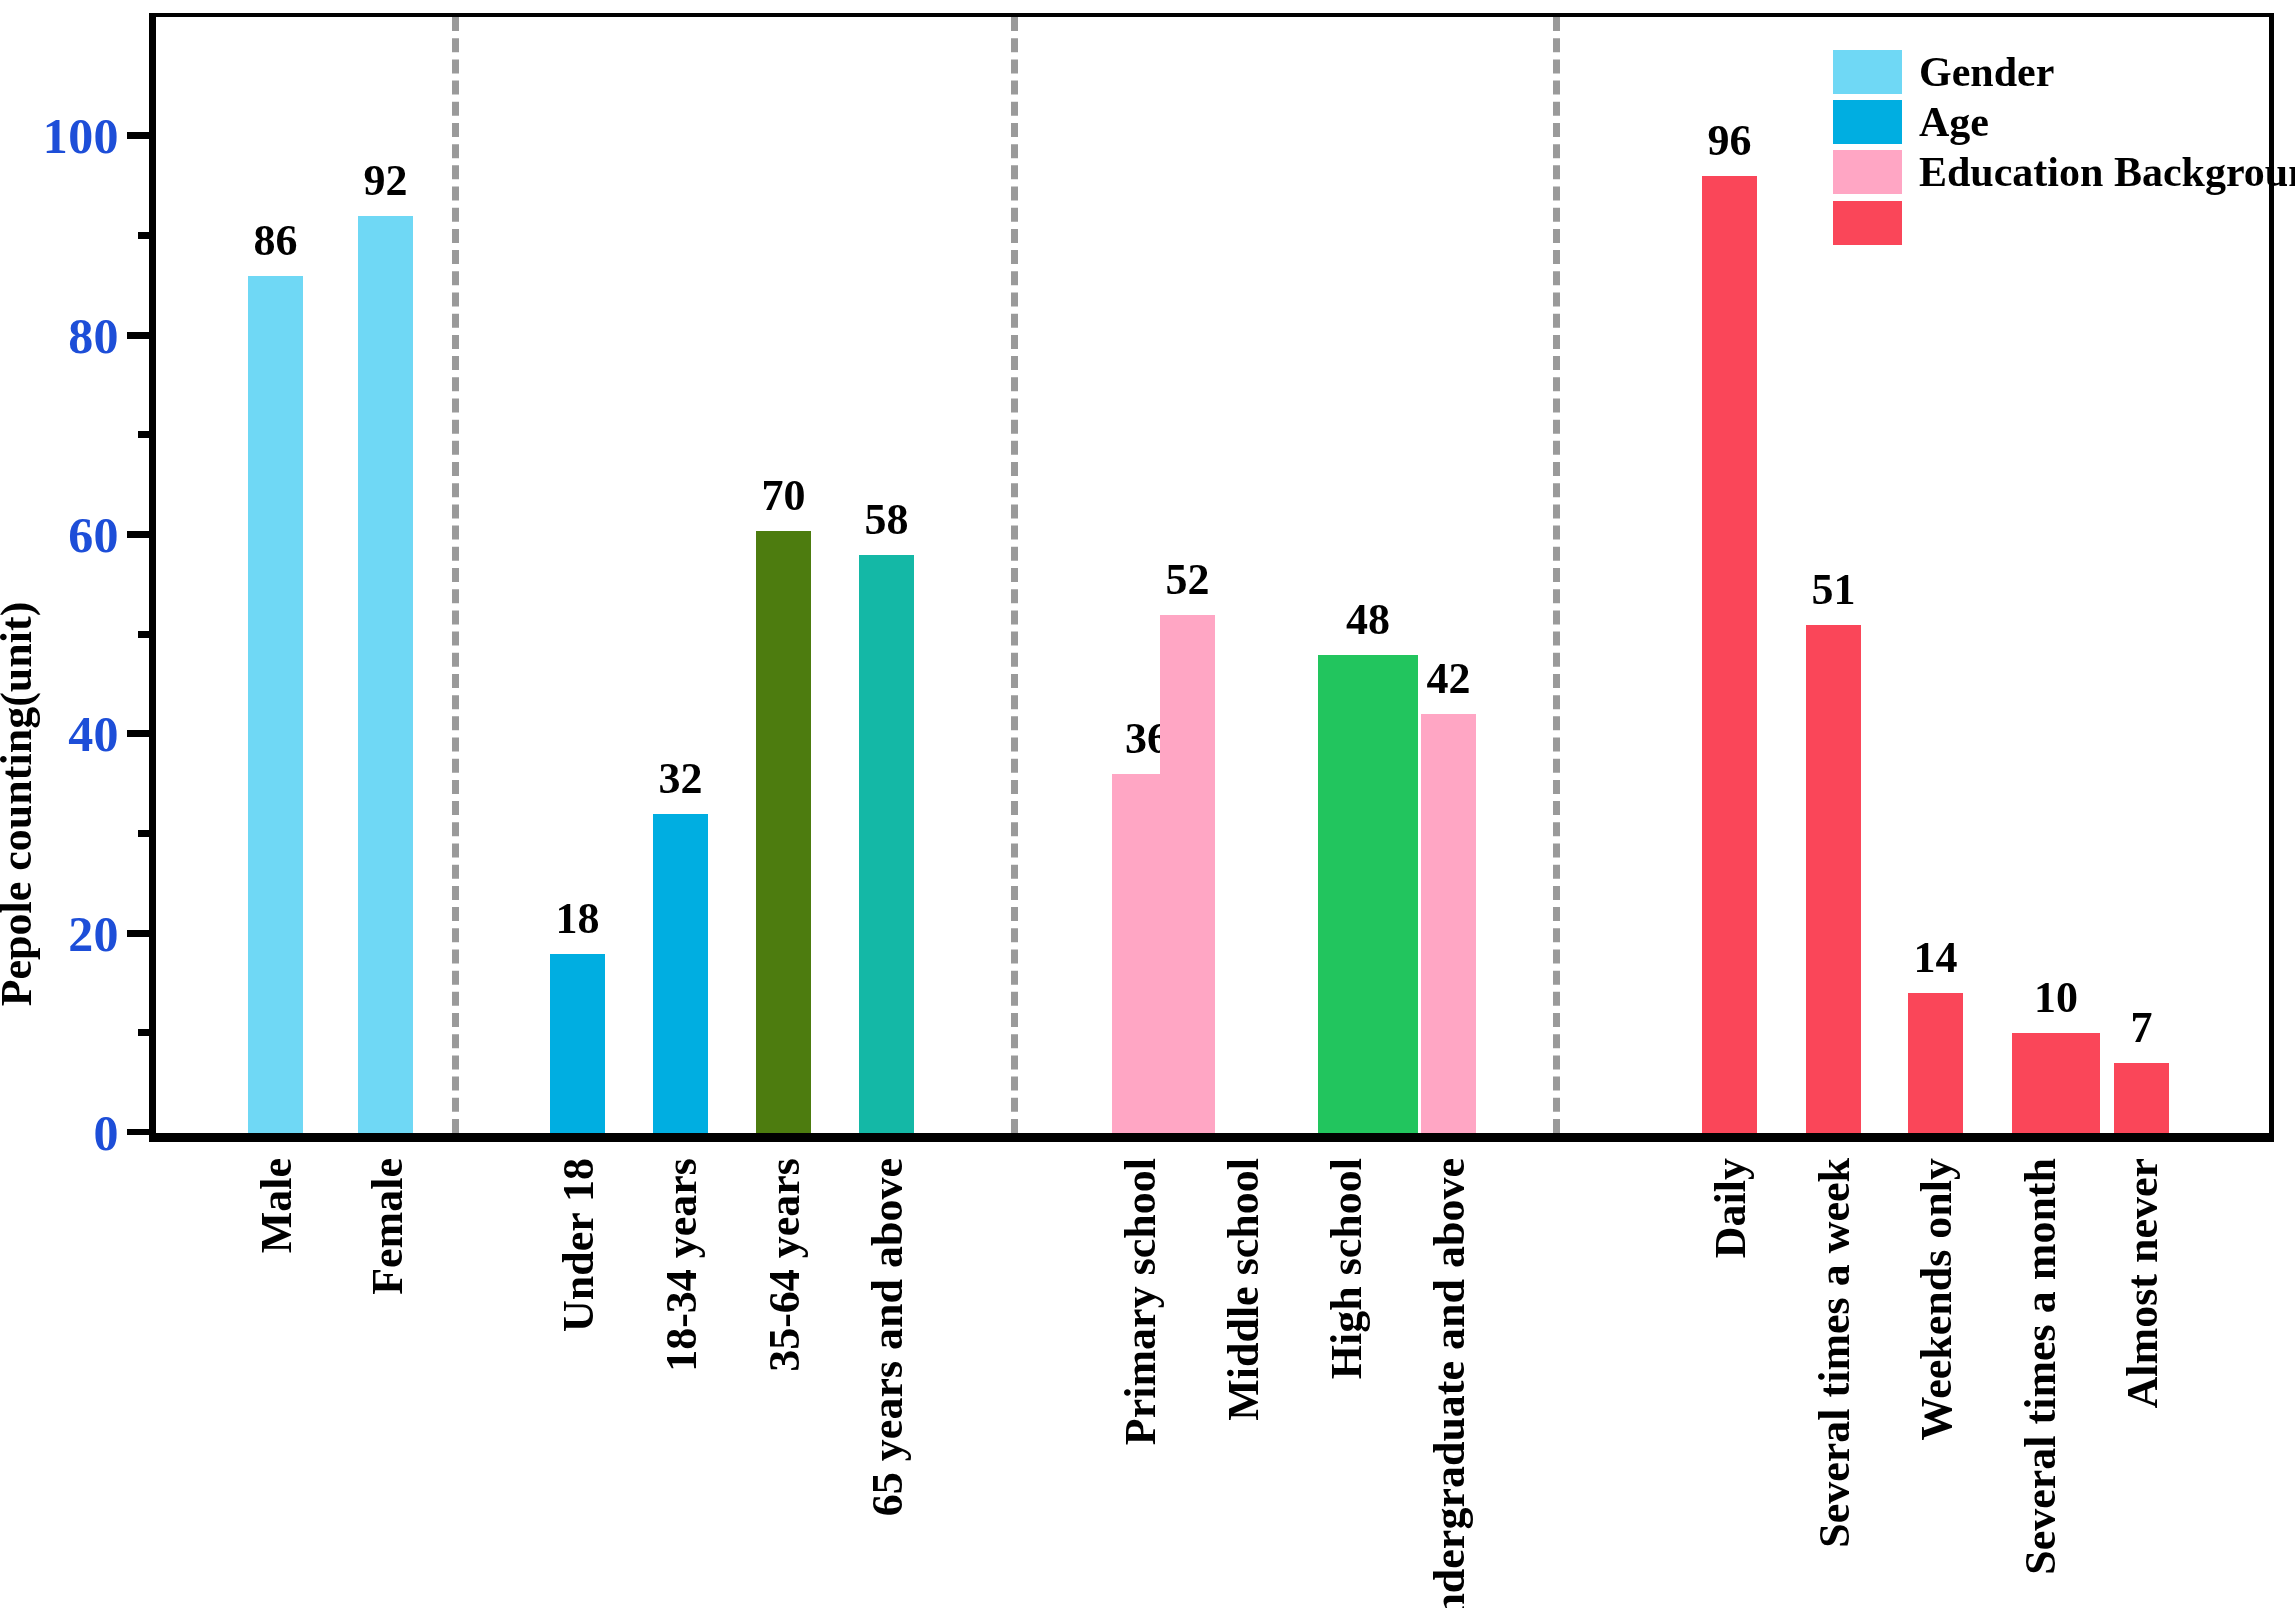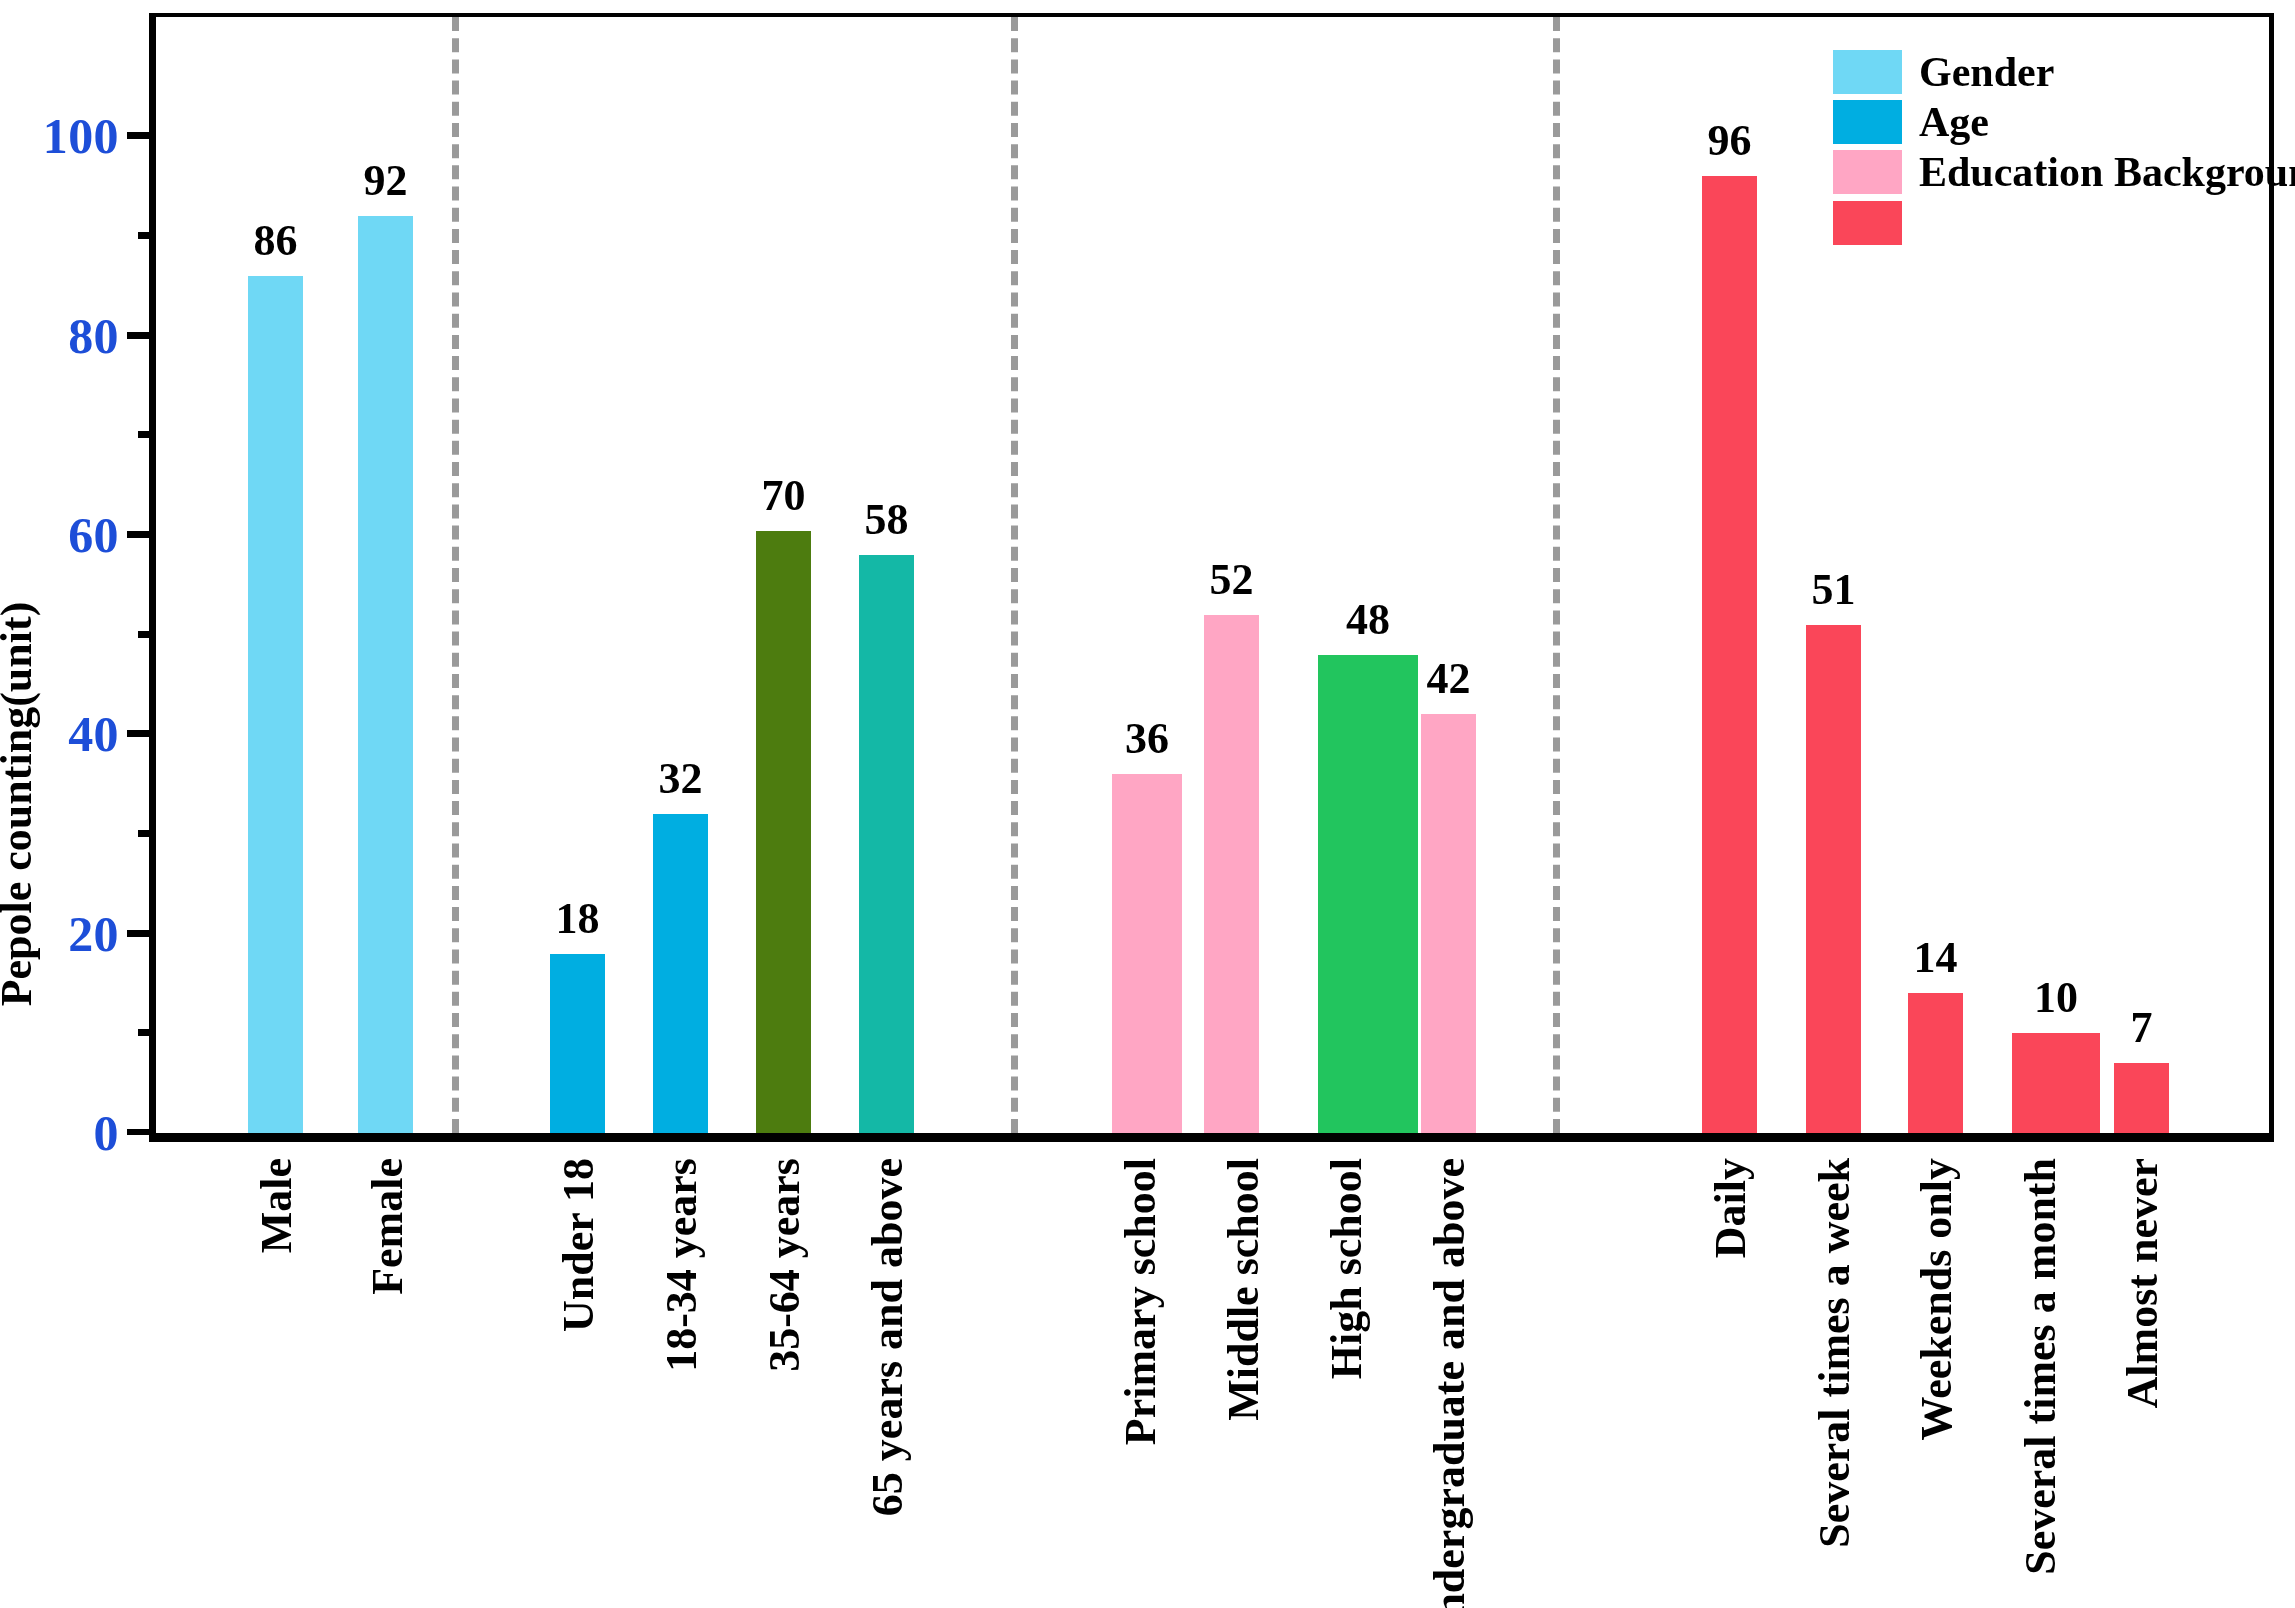--- a/index.html
+++ b/index.html
@@ -195,21 +195,21 @@
           </div>
           <div class="bar" title="35-64 years: 70" style="left: 600px; width: 55px; height: 602px; background: #4d7c0f;">
             <div class="bar-value">70</div>
           </div>
           <div class="bar" title="65 years and above: 58" style="left: 703px; width: 55px; height: 578px; background: #14b8a6;">
             <div class="bar-value">58</div>
           </div>
           <div class="bar" title="Primary school: 36" style="left: 956px; width: 70px; height: 359px; background: rgb(255, 166, 196);">
             <div class="bar-value">36</div>
           </div>
-          <div class="bar" title="Middle school: 52" style="left: 1048px; width: 55px; height: 518px; background: rgb(255, 166, 196);">
+          <div class="bar" title="Middle school: 52" style="left: 1004px; width: 55px; height: 518px; background: rgb(255, 166, 196);">
             <div class="bar-value">52</div>
           </div>
           <div class="bar" title="High school: 48" style="left: 1162px; width: 55px; height: 478px; background: #22c55e; padding-left: 45px;">
             <div class="bar-value">48</div>
           </div>
           <div class="bar" title="Undergraduate and above: 42" style="left: 1265px; width: 55px; height: 419px; background: rgb(255, 166, 196);">
             <div class="bar-value">42</div>
           </div>
           <div class="bar" title="Daily: 96" style="left: 1546px; width: 55px; height: 957px; background: rgb(250, 70, 89);">
             <div class="bar-value">96</div>

